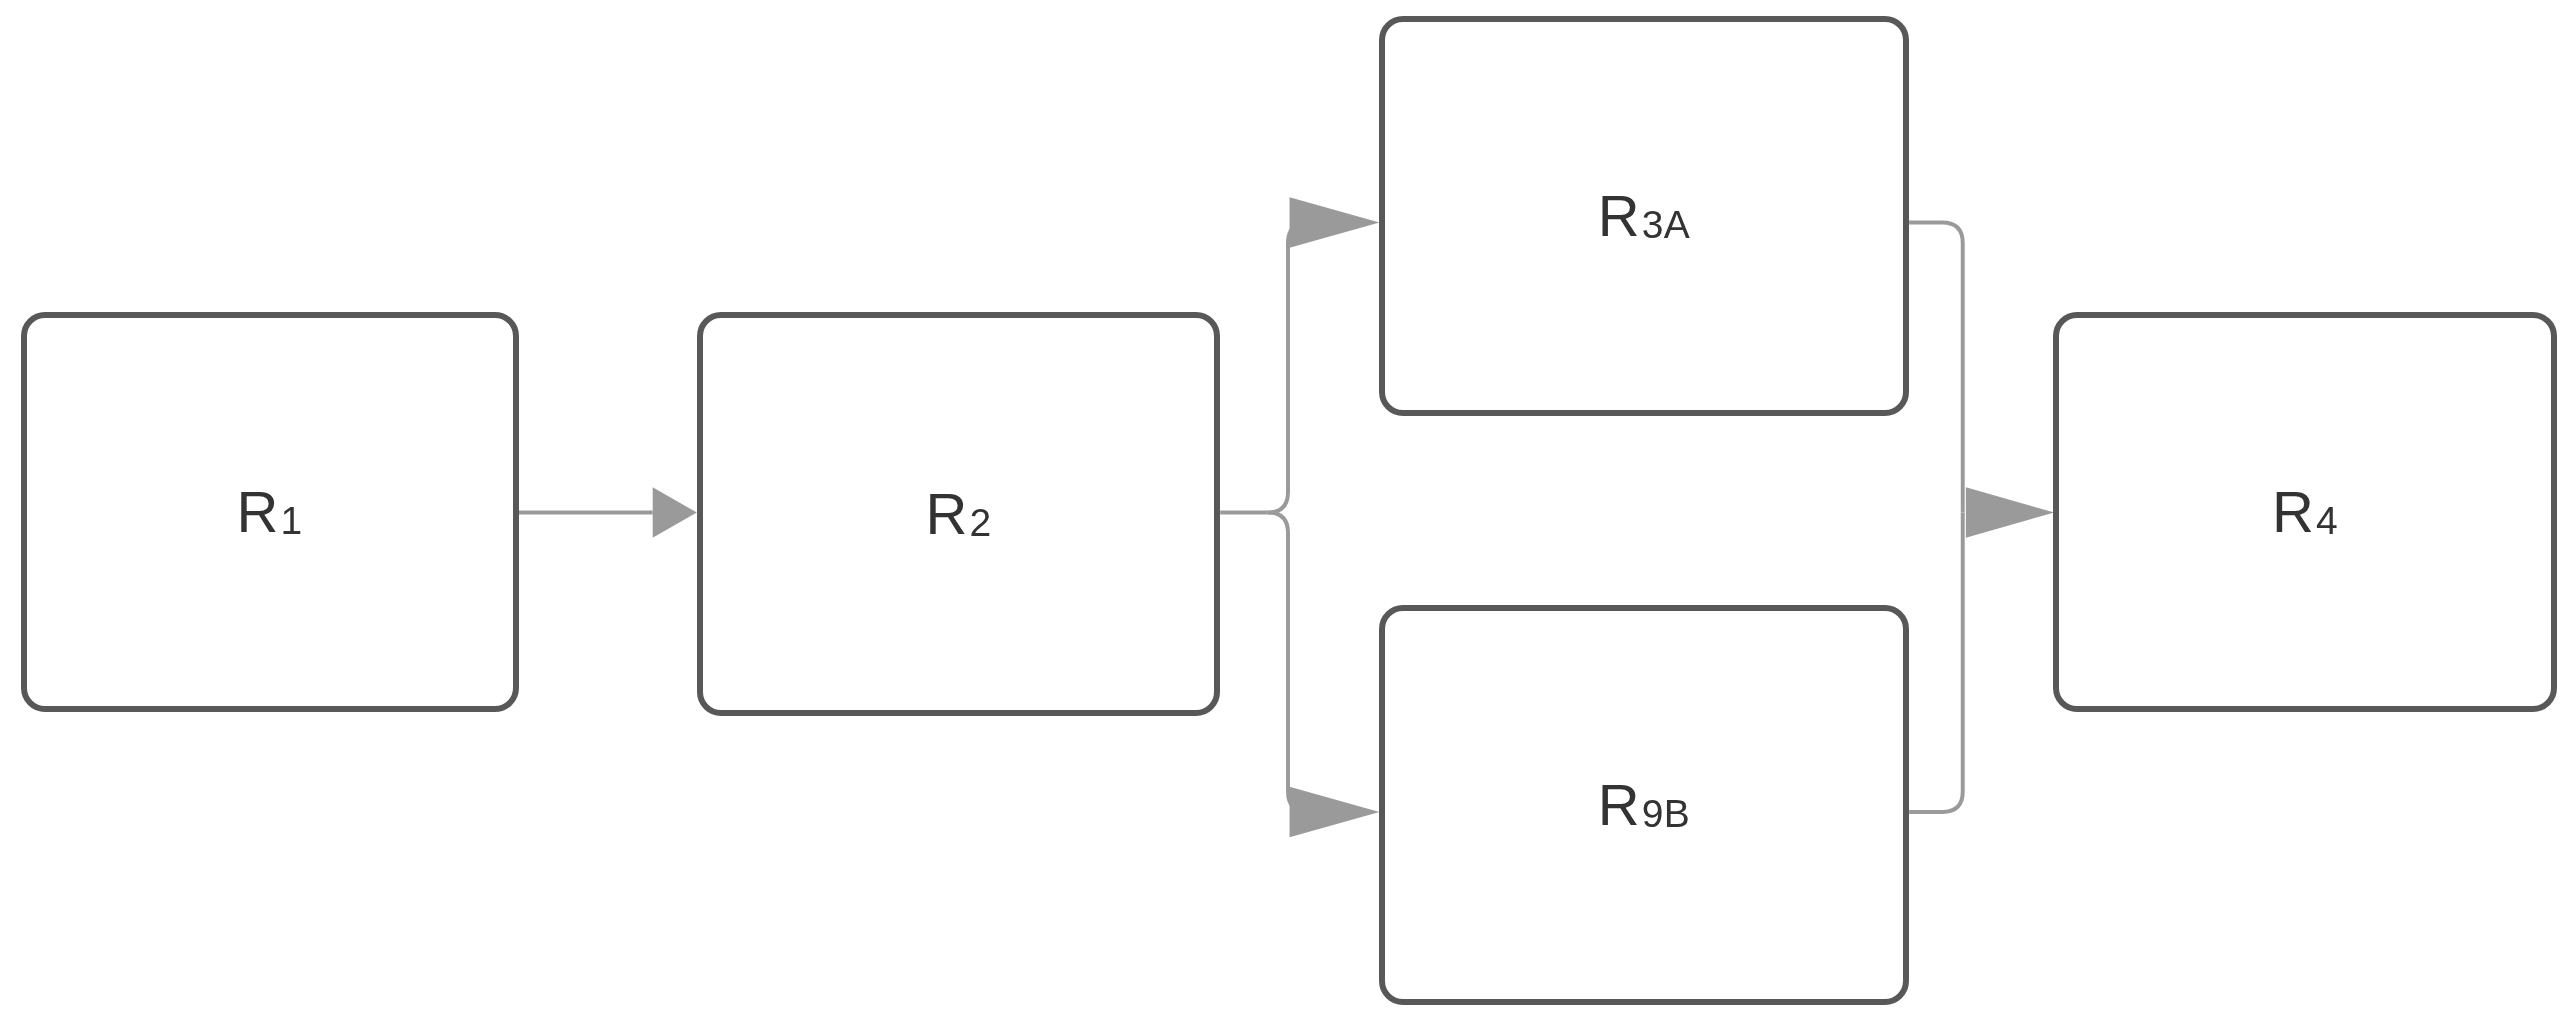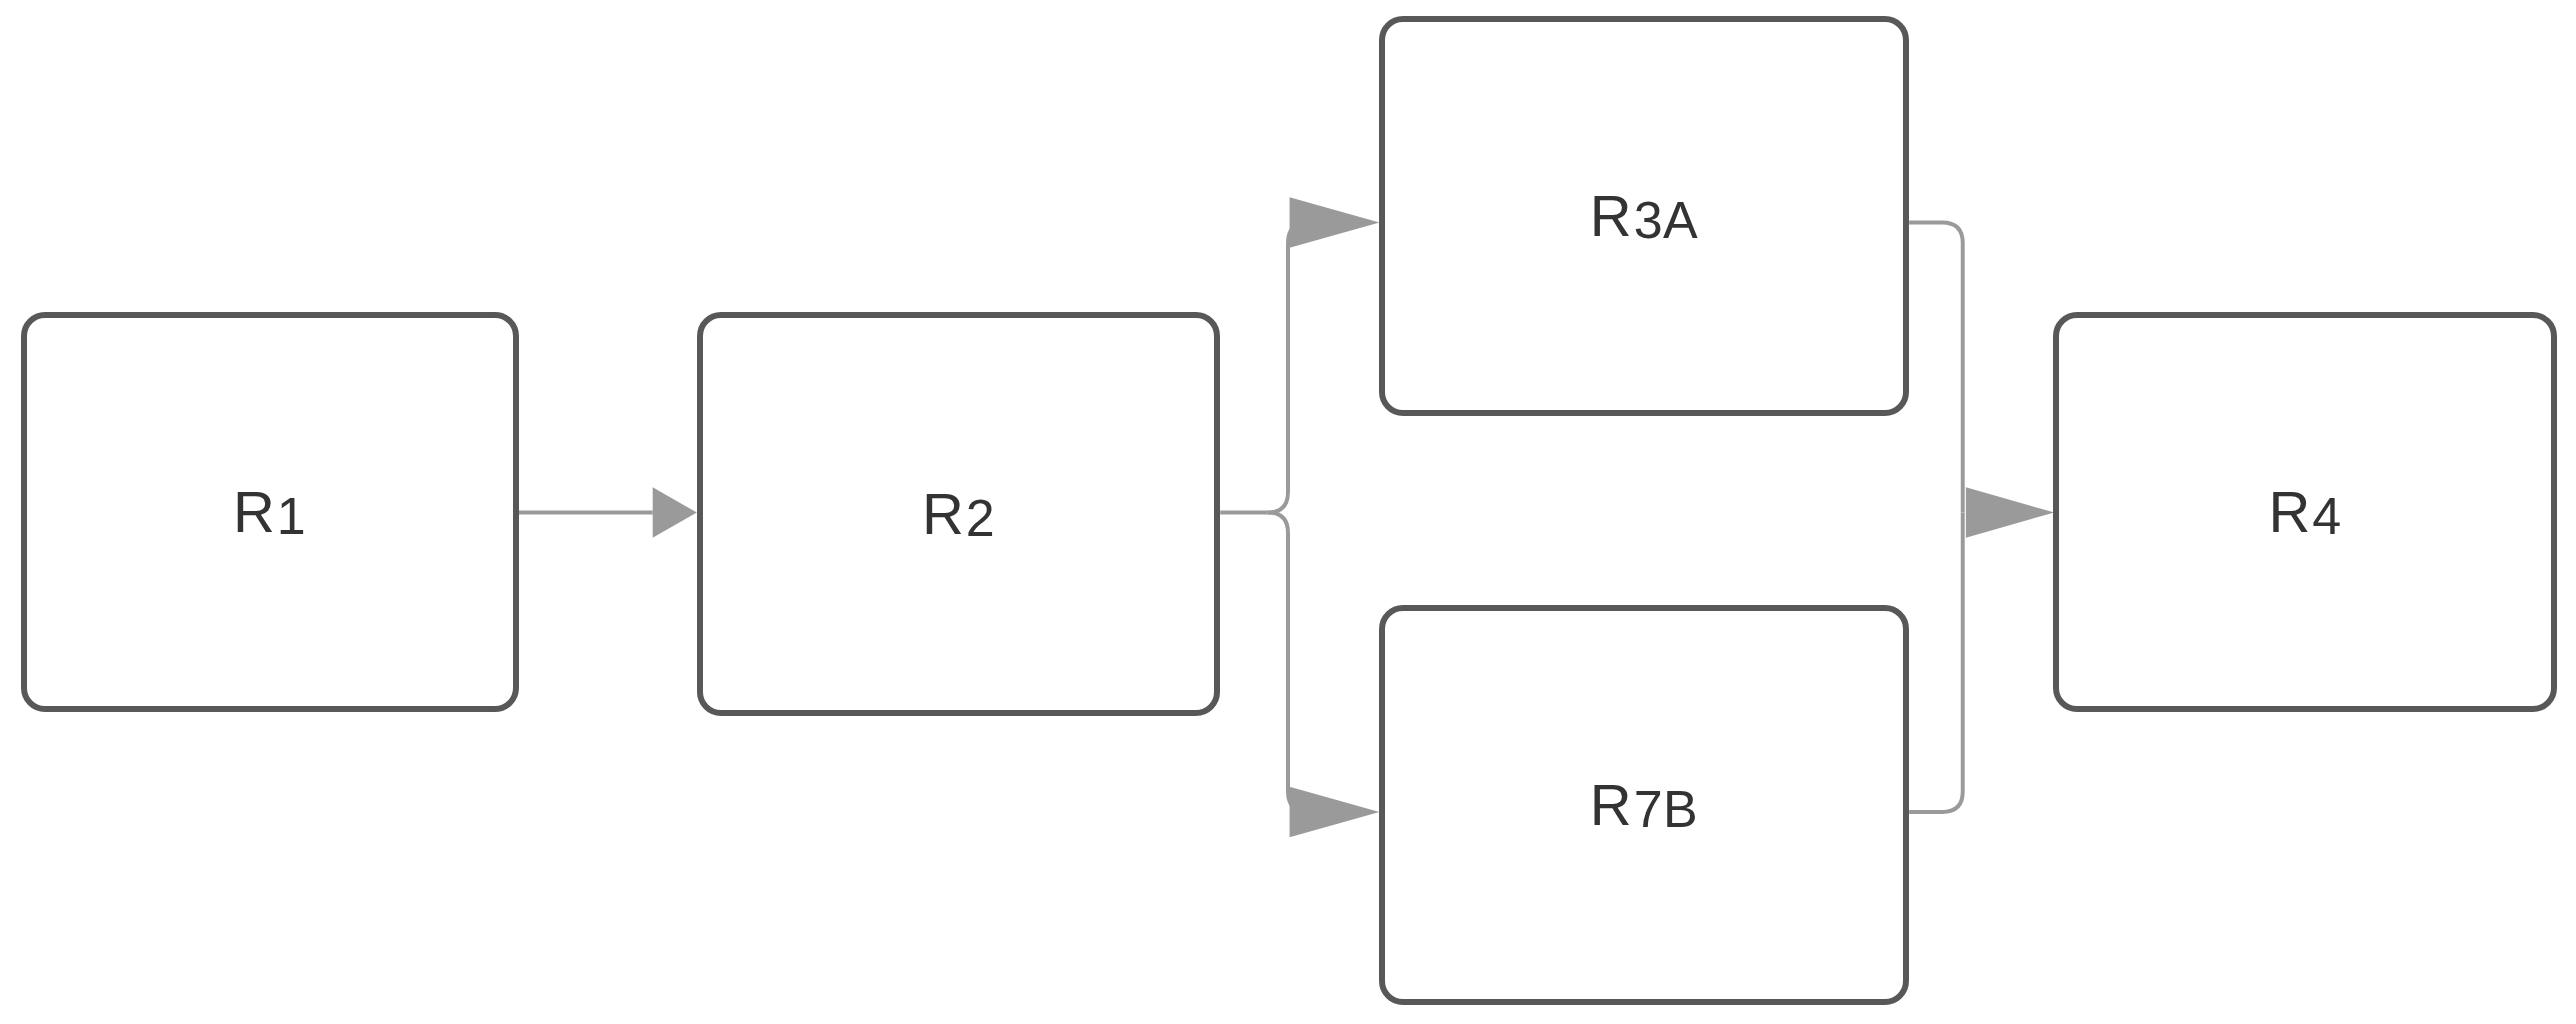--- a/index.html
+++ b/index.html
@@ -40,21 +40,21 @@
     font-family: "Liberation Sans", sans-serif;
     font-size: 58px;
     font-weight: 400;
     line-height: 1;
     letter-spacing: 0.4px;
     white-space: nowrap;
     display: inline-flex;
     align-items: baseline;
   }
   .node-label .sub {
-    font-size: 52px;
+    font-size: 39px;
     font-weight: 400;
     margin-left: 1.6px;
     position: relative;
     top: 1.6px;
   }
   
   #node-r1  { left: 20.5px;   top: 312px; width: 498px; height: 400px; }
   #node-r2  { left: 697px;  top: 312px; width: 523px; height: 404px; }
   #node-r3a { left: 1379px; top: 16px;  width: 530px; height: 400px; }
   #node-r3b { left: 1379px; top: 605px; width: 530px; height: 400px; }
@@ -119,21 +119,21 @@
   <div class="node" id="node-r3a" style="border-color: rgb(88, 88, 88); background: rgb(255, 255, 255);">
     <span class="node-label" style="color: rgb(51, 51, 51);">
       <span>R</span>
         <span class="sub">3A</span>
     </span>
   </div>
 
   <div class="node" id="node-r3b" style="border-color: rgb(88, 88, 88); background: rgb(255, 255, 255);">
     <span class="node-label" style="color: rgb(51, 51, 51);">
       <span>R</span>
-        <span class="sub">7B</span>
+        <span class="sub">9B</span>
     </span>
   </div>
 
   <div class="node" id="node-r4" style="border-color: rgb(88, 88, 88); background: rgb(255, 255, 255);">
     <span class="node-label" style="color: rgb(51, 51, 51);">
       <span>R</span>
         <span class="sub">4</span>
     </span>
   </div>
 

